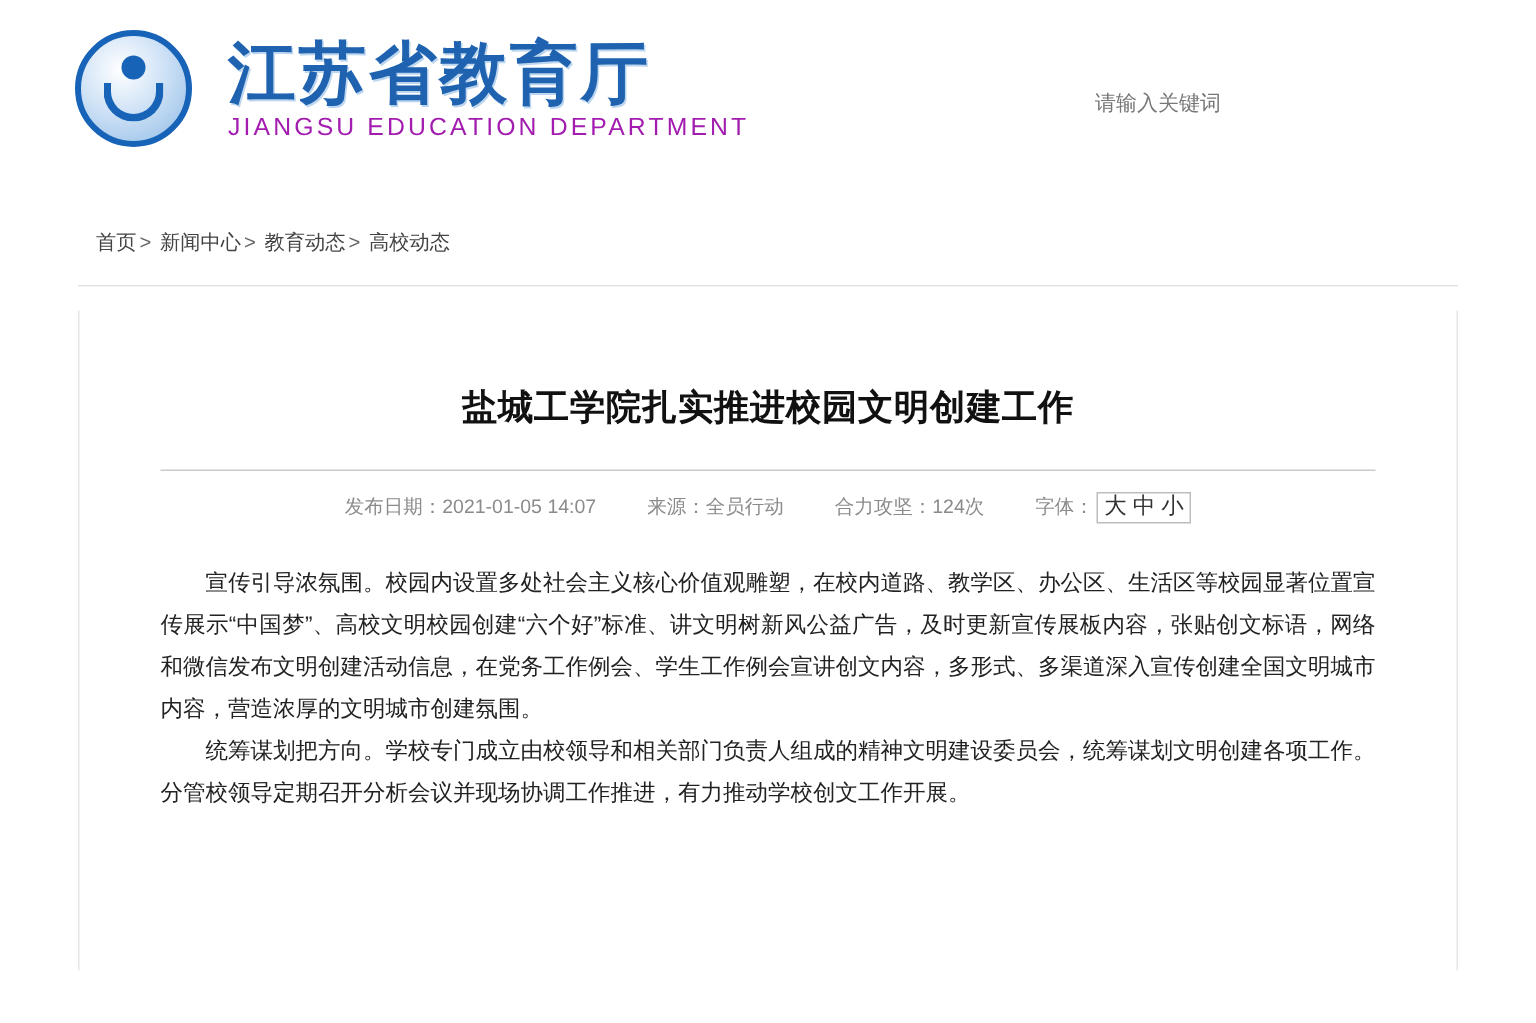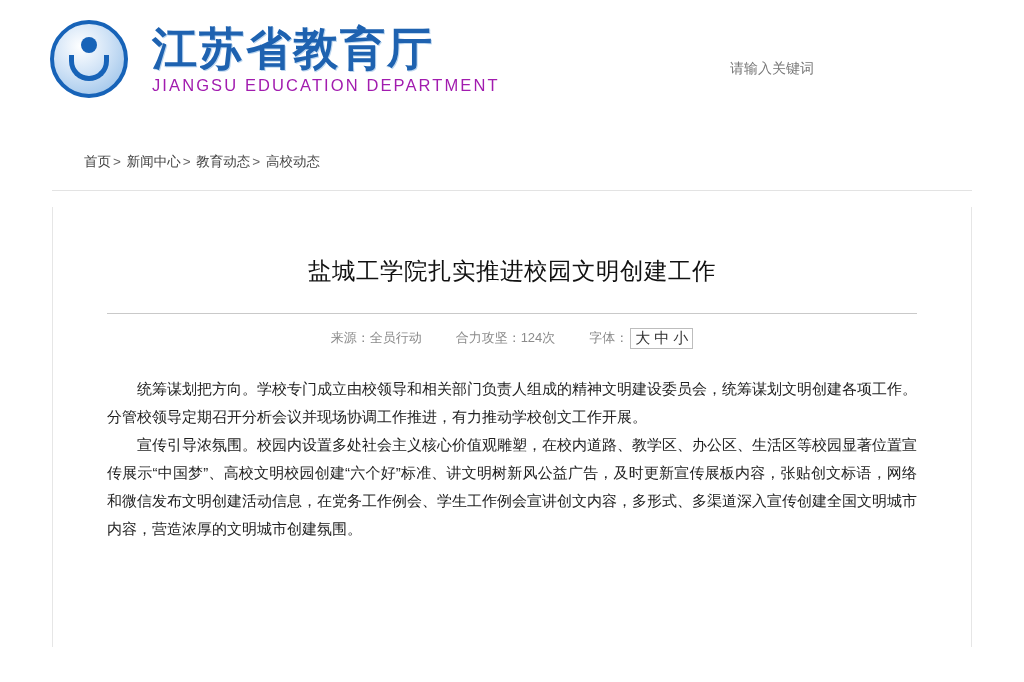--- a/index.html
+++ b/index.html
@@ -95,21 +95,21 @@
     font-size: 14px;
     color: #666;
     font-family: "Liberation Sans", sans-serif;
     margin-left: 28px;
   }
   .search-box::placeholder { color: #777; }
 
   
   .breadcrumb {
     margin: 12px 0 0 0;
-    padding-left: 84px;
+    padding-left: 64px;
     font-size: 13.5px;
     color: #444;
     line-height: 20px;
     height: 20px;
   }
   .breadcrumb .crumb { color: #444; text-decoration: none; }
   .breadcrumb .sep { color: #666; margin: 0 2px; }
 
   
   .panel-wrap {
@@ -123,21 +123,21 @@
     border-right: 1px solid #e6e6e6;
     min-height: 440px;
     padding: 0 0 0 0;
     box-sizing: border-box;
     background: #fff;
   }
   .article-title {
     text-align: center;
     font-family: "DejaVu Serif", "Liberation Serif", serif;
     font-size: 23.5px;
-    font-weight: normal;
+    font-weight: bold;
     color: #111;
     padding: 48px 60px 0 60px;
     letter-spacing: 0.5px;
   }
   .title-rule {
     margin: 26px 54px 0 54px;
     border-top: 1px solid #c9c9c9;
   }
   .meta-row {
     display: flex;
@@ -202,31 +202,32 @@
   <a class="crumb" href="#">高校动态</a>
 </div>
 
 <div class="panel-wrap">
   <div class="panel">
 
     <h1 class="article-title">盐城工学院扎实推进校园文明创建工作</h1>
     <div class="title-rule"></div>
 
     <div class="meta-row">
+      <div class="meta-item">发布日期：2021-01-05 14:07</div>
       <div class="meta-item">来源：全员行动</div>
       <div class="meta-item">合力攻坚：124次</div>
       <div class="fontsize-ctrl">
         <span>字体：</span>
         <span class="fs-box">
           <span>大</span>
           <span>中</span>
           <span>小</span>
         </span>
       </div>
     </div>
 
     <div class="article-body">
+      <p>宣传引导浓氛围。校园内设置多处社会主义核心价值观雕塑，在校内道路、教学区、办公区、生活区等校园显著位置宣传展示“中国梦”、高校文明校园创建“六个好”标准、讲文明树新风公益广告，及时更新宣传展板内容，张贴创文标语，网络和微信发布文明创建活动信息，在党务工作例会、学生工作例会宣讲创文内容，多形式、多渠道深入宣传创建全国文明城市内容，营造浓厚的文明城市创建氛围。</p>
       <p>统筹谋划把方向。学校专门成立由校领导和相关部门负责人组成的精神文明建设委员会，统筹谋划文明创建各项工作。分管校领导定期召开分析会议并现场协调工作推进，有力推动学校创文工作开展。</p>
-      <p>宣传引导浓氛围。校园内设置多处社会主义核心价值观雕塑，在校内道路、教学区、办公区、生活区等校园显著位置宣传展示“中国梦”、高校文明校园创建“六个好”标准、讲文明树新风公益广告，及时更新宣传展板内容，张贴创文标语，网络和微信发布文明创建活动信息，在党务工作例会、学生工作例会宣讲创文内容，多形式、多渠道深入宣传创建全国文明城市内容，营造浓厚的文明城市创建氛围。</p>
     </div>
 
   </div>
 </div>
 
 </body></html>

